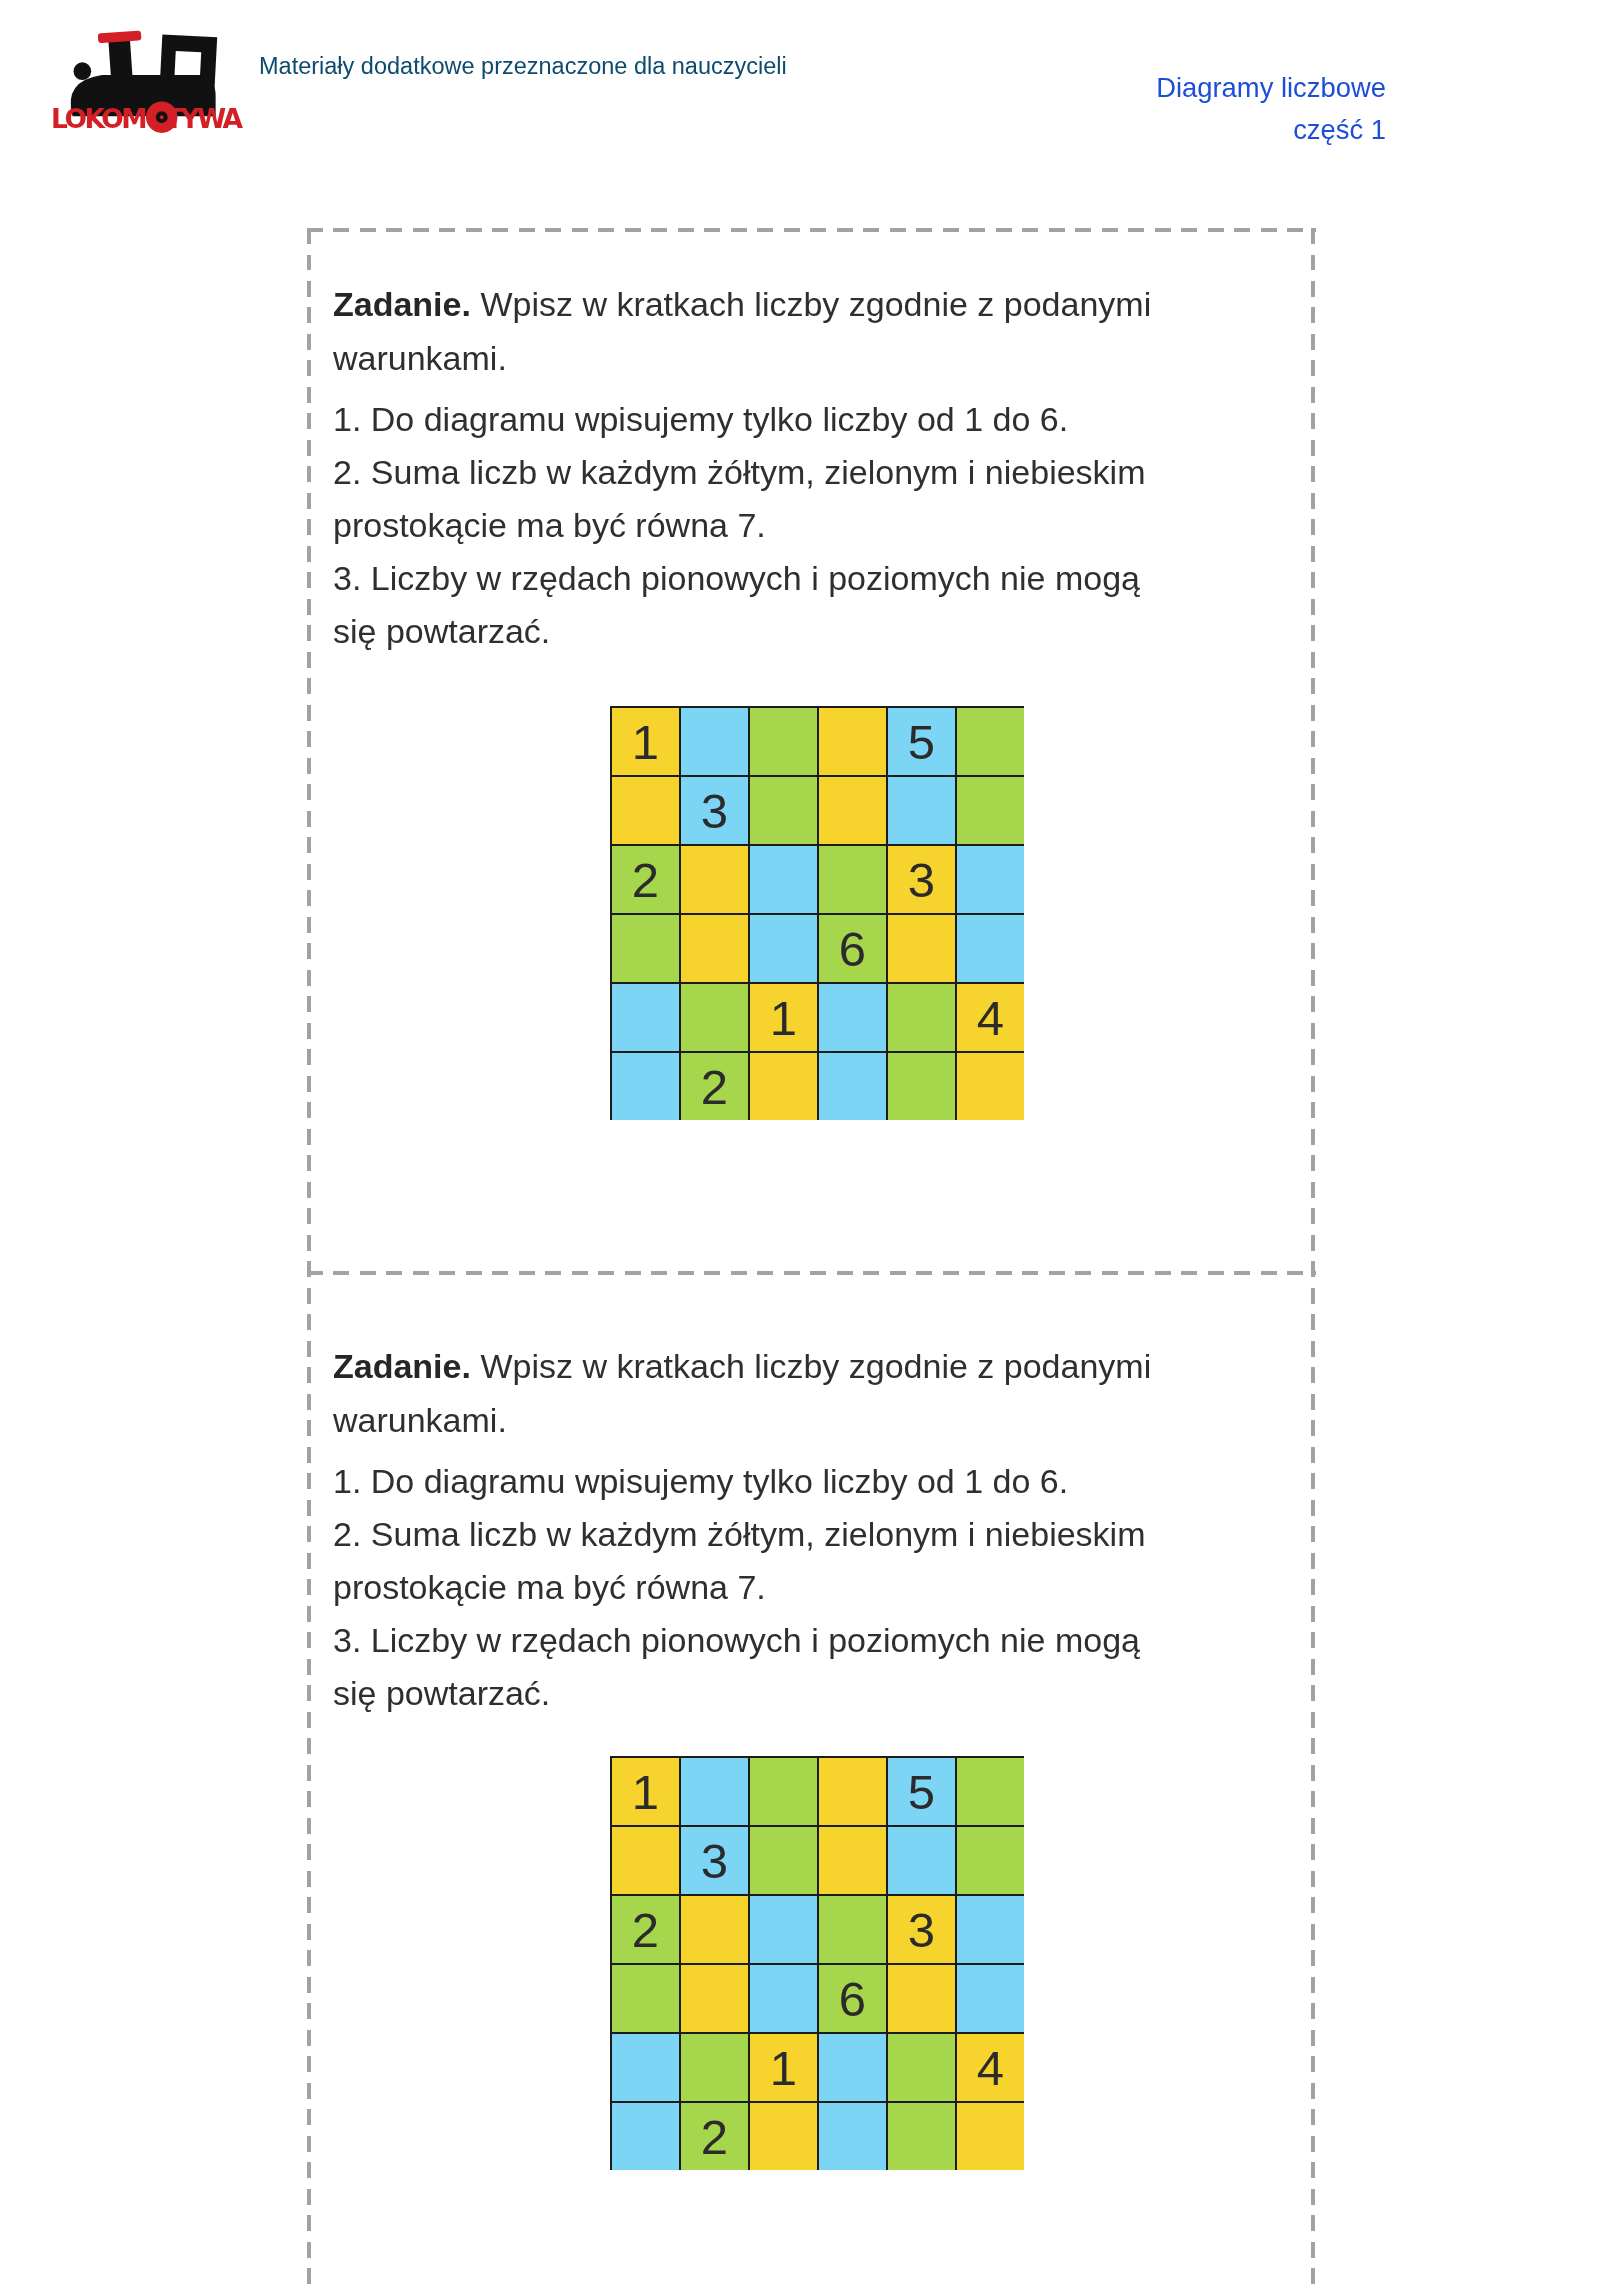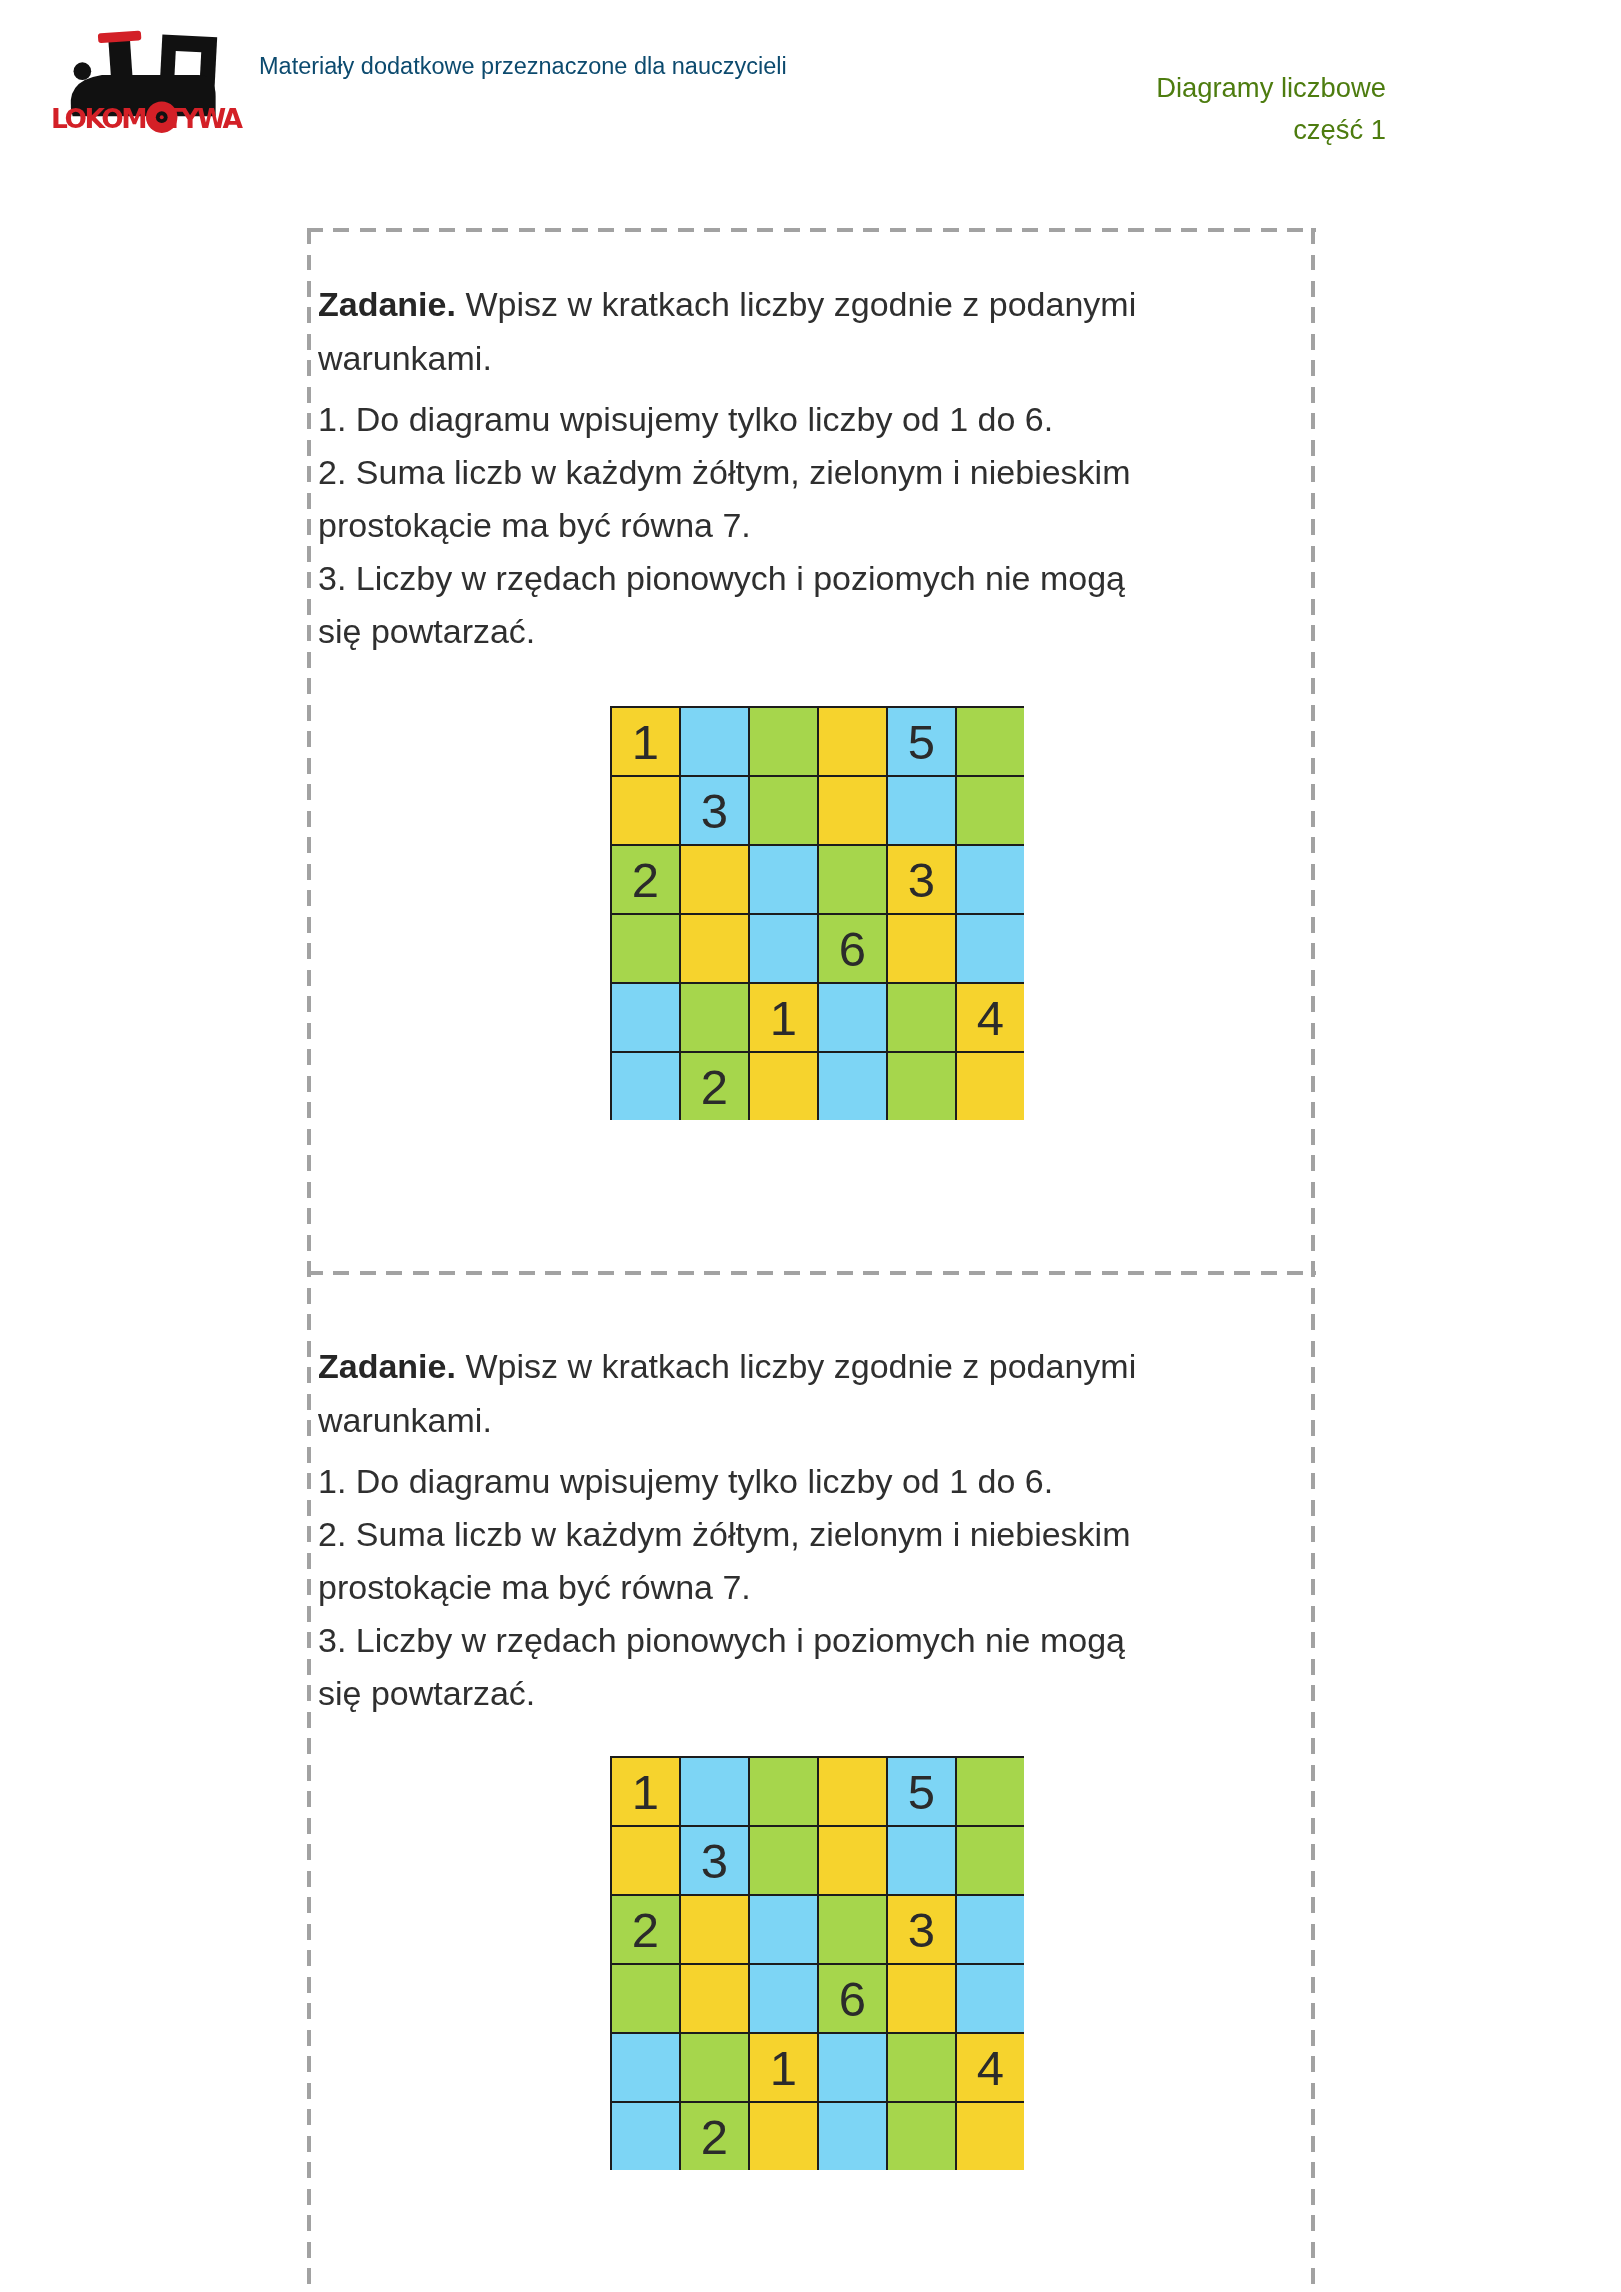--- a/index.html
+++ b/index.html
@@ -13,33 +13,33 @@
   }
   
   #logo{position:absolute;left:51px;top:19.6px;width:196px;height:116px;}
   #header-left{
     position:absolute;left:259px;top:49px;
     font-size:23.5px;line-height:34px;color:#0c4a6e;
   }
   #header-left .it{font-style:italic;}
   #header-right{
     position:absolute;right:235px;top:67px;
-    text-align:right;font-size:27.4px;line-height:42px;color:#4d7c0f;
+    text-align:right;font-size:27.4px;line-height:42px;color:#1d4ed8;
   }
   
   .dash-h{position:absolute;height:3.9px;
     background:repeating-linear-gradient(90deg,#a2a2a2 0 15.7px,transparent 15.7px 26.5px);}
   .dash-v{position:absolute;width:3.9px;
     background:repeating-linear-gradient(180deg,#a2a2a2 0 15.7px,transparent 15.7px 26.5px);}
   #dash-top{left:307px;top:228px;width:1009px;}
   #dash-mid{left:307px;top:1271px;width:1009px;}
   #dash-left{left:307px;top:228px;height:2064px;}
   #dash-right{left:1311px;top:228px;height:2064px;}
   
-  .task-text{position:absolute;left:318px;width:941px;font-size:34px;color:#2f2f2f;}
+  .task-text{position:absolute;left:333px;width:941px;font-size:34px;color:#2f2f2f;}
   #task-1{top:277px;}
   #task-2{top:1339px;}
   .intro{line-height:54px;margin:0 0 7.8px 0;}
   .intro b{font-weight:bold;color:#262626;}
   .rule-line{line-height:53px;}
   
   .number-grid{
     position:absolute;left:610px;
     display:grid;
     grid-template-columns:repeat(6,67px);

